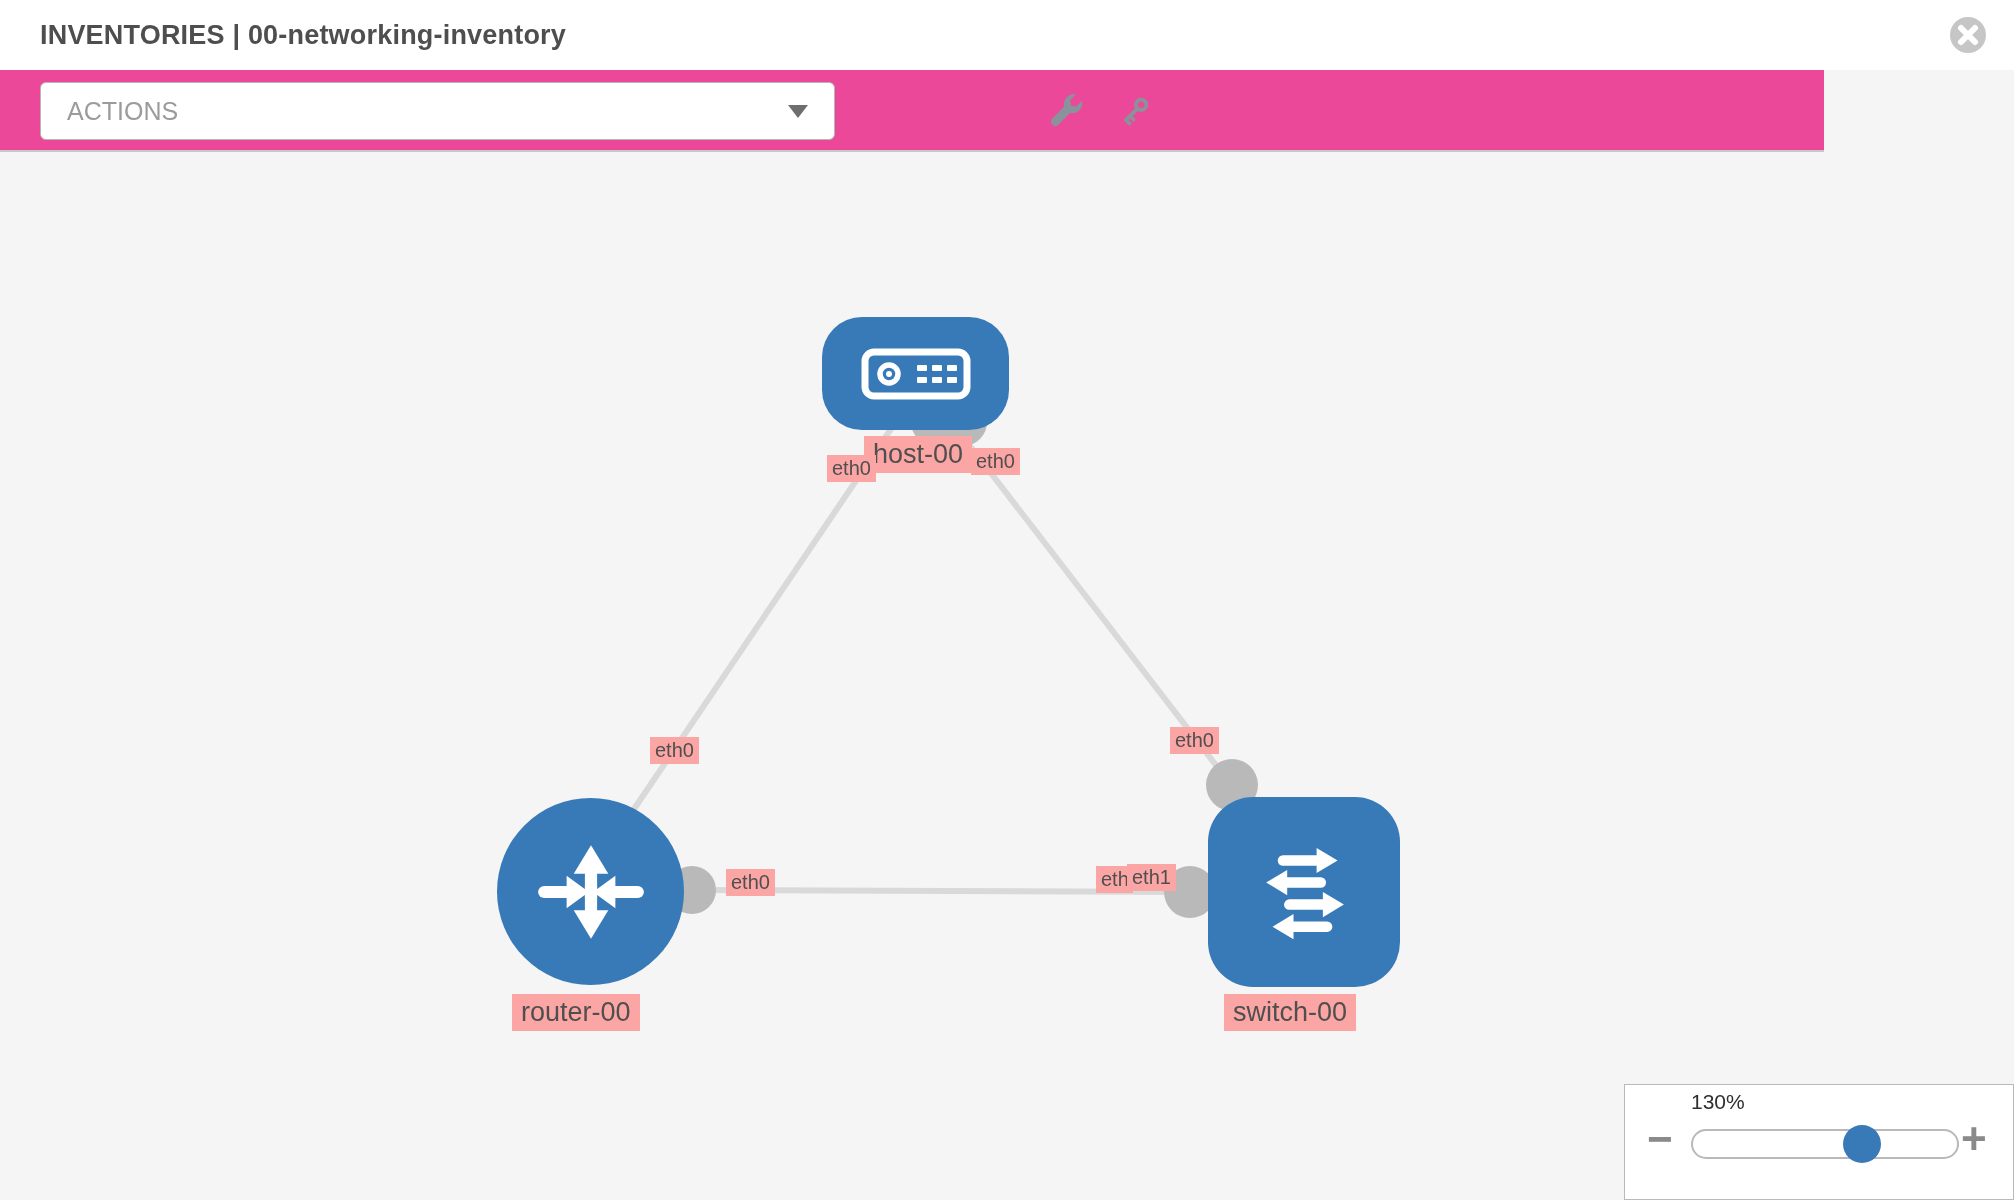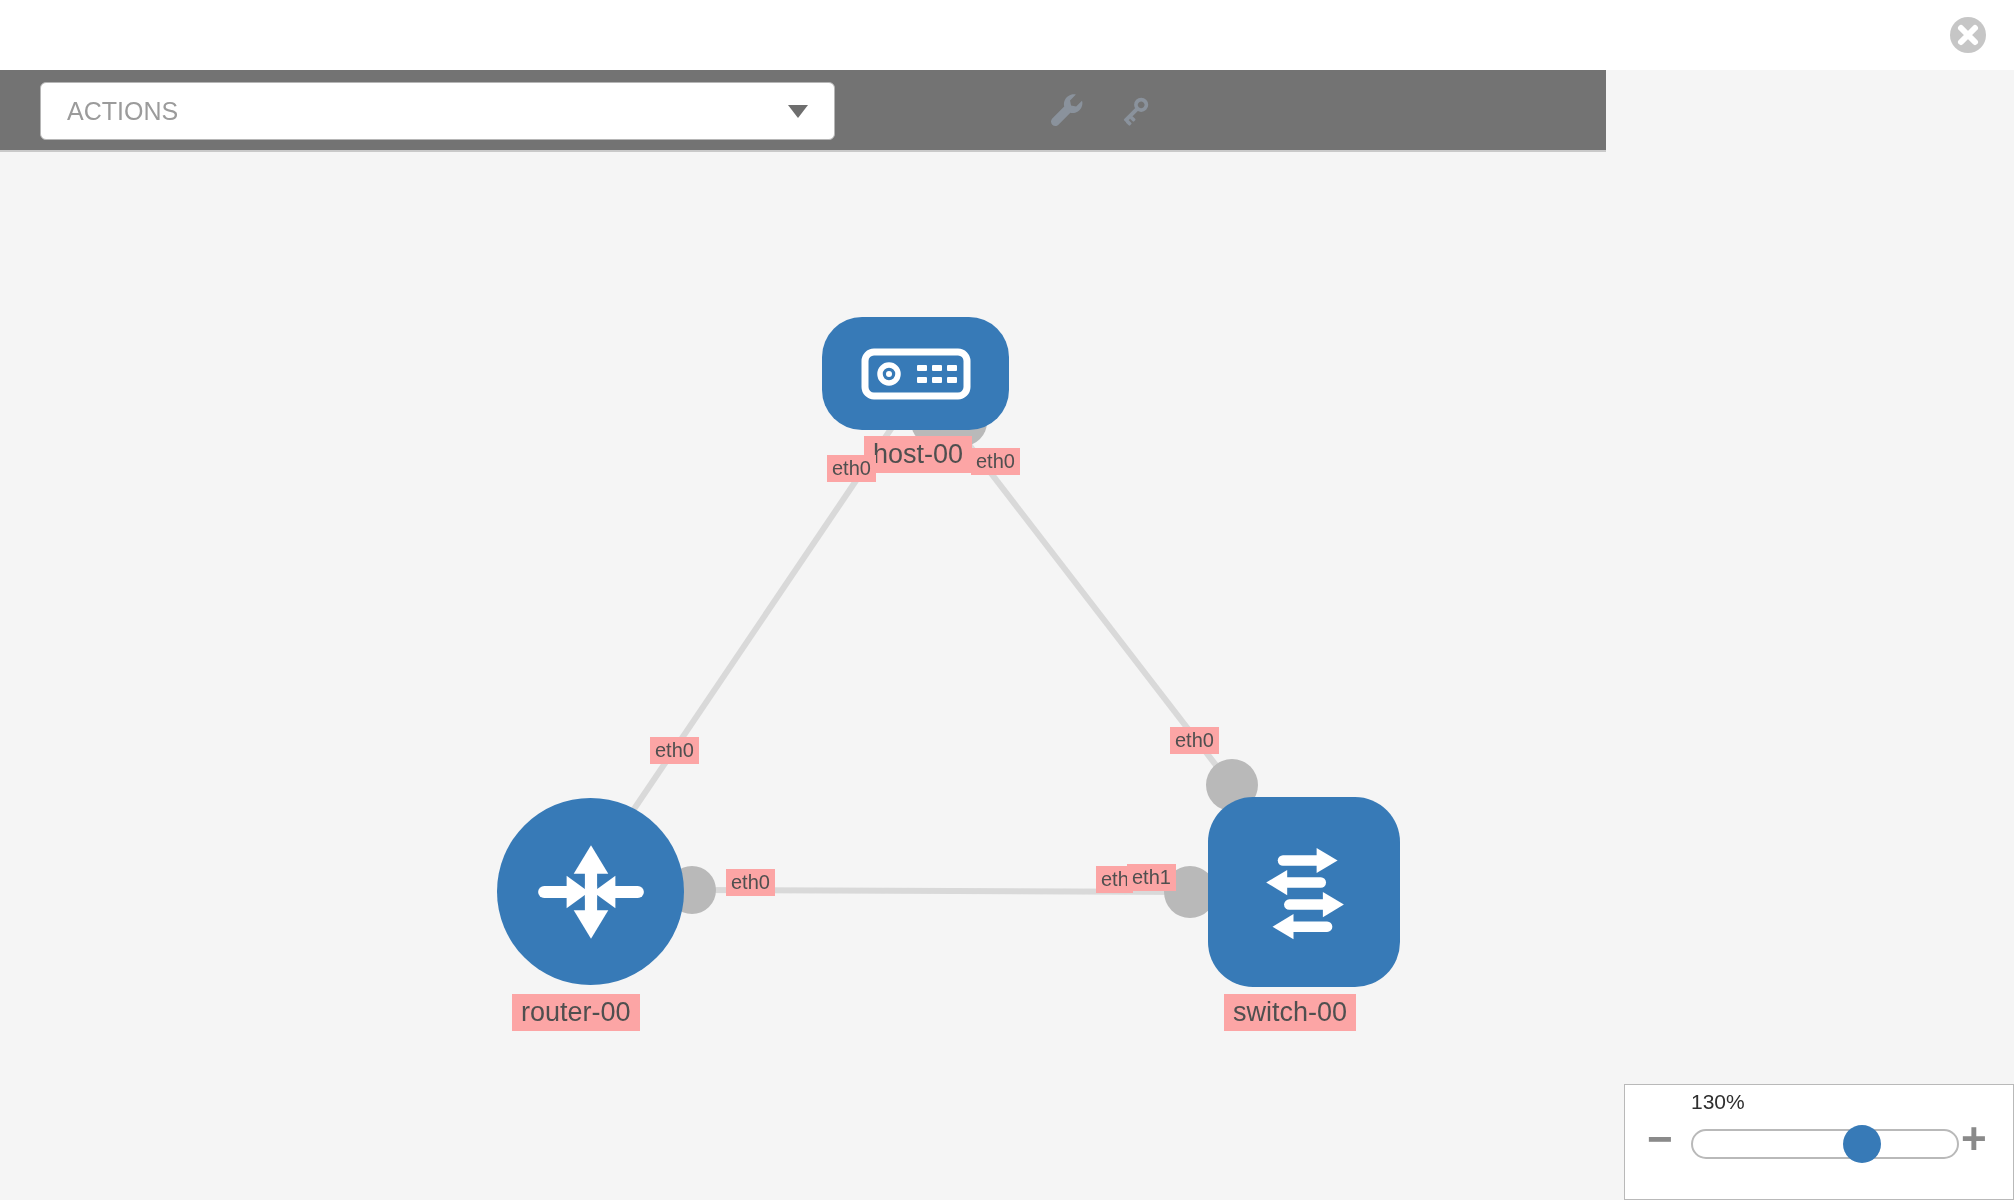--- a/index.html
+++ b/index.html
@@ -7,22 +7,22 @@
               font-family:"Liberation Sans", sans-serif; background:#f5f5f5; }
 
   
   .header { position:absolute; top:0; left:0; width:2014px; height:70px; background:#ffffff; }
   .page-title { position:absolute; left:40px; top:50%; transform:translateY(-50%);
                 font-size:27px; font-weight:700; color:#4e4e4e; letter-spacing:.2px; }
   .close-btn { position:absolute; right:26px; top:15px; width:40px; height:40px;
                cursor:pointer; border:none; background:transparent; }
 
   
-  .toolbar { position:absolute; top:70px; left:0; width:1606px; height:82px;
-             background:#737373; border-bottom:2px solid #c9c9c9; }
+  .toolbar { position:absolute; top:70px; left:0; width:1824px; height:82px;
+             background:#ec4899; border-bottom:2px solid #c9c9c9; }
   .dd { position:absolute; top:12px; height:58px; background:#ffffff;
         border:1px solid #b6b6b6; border-radius:6px; display:flex; align-items:center;
         padding:0 26px; color:#9b9b9b; font-size:25px; cursor:pointer; }
   .dd-actions { left:40px;  width:795px; }
   .dd-search  { left:1183px; width:790px; }
   .dd .caret { margin-left:auto; width:0; height:0;
                border-left:10px solid transparent; border-right:10px solid transparent;
                border-top:13px solid #6e6e6e; }
   .tool-icon { position:absolute; top:24px; width:36px; height:36px; cursor:pointer; }
   .tool-icon.wrench { left:1048px; }
@@ -64,20 +64,21 @@
   .zoom-plus  { left:336px; }
   .zoom-track { position:absolute; left:66px; top:44px; width:268px; height:30px;
                 background:#ffffff; border:2px solid #b9b9b9; border-radius:15px; cursor:pointer; }
   .zoom-handle { position:absolute; left:150px; top:-6px; width:38px; height:38px;
                  border-radius:50%; background:#377ab7; cursor:grab; }
 </style>
 </head>
 <body>
 
 <div class="header">
+  <div class="page-title">INVENTORIES | 00-networking-inventory</div>
   <button class="close-btn">
     <svg width="40" height="40" viewBox="0 0 40 40">
       <circle cx="20" cy="20" r="18" fill="#c6c6c6"></circle>
       <path d="M13 13 L27 27 M27 13 L13 27" stroke="#ffffff" stroke-width="6" stroke-linecap="round"></path>
     </svg>
   </button>
 </div>
 
 <div class="toolbar">
   <div class="dd dd-actions">

